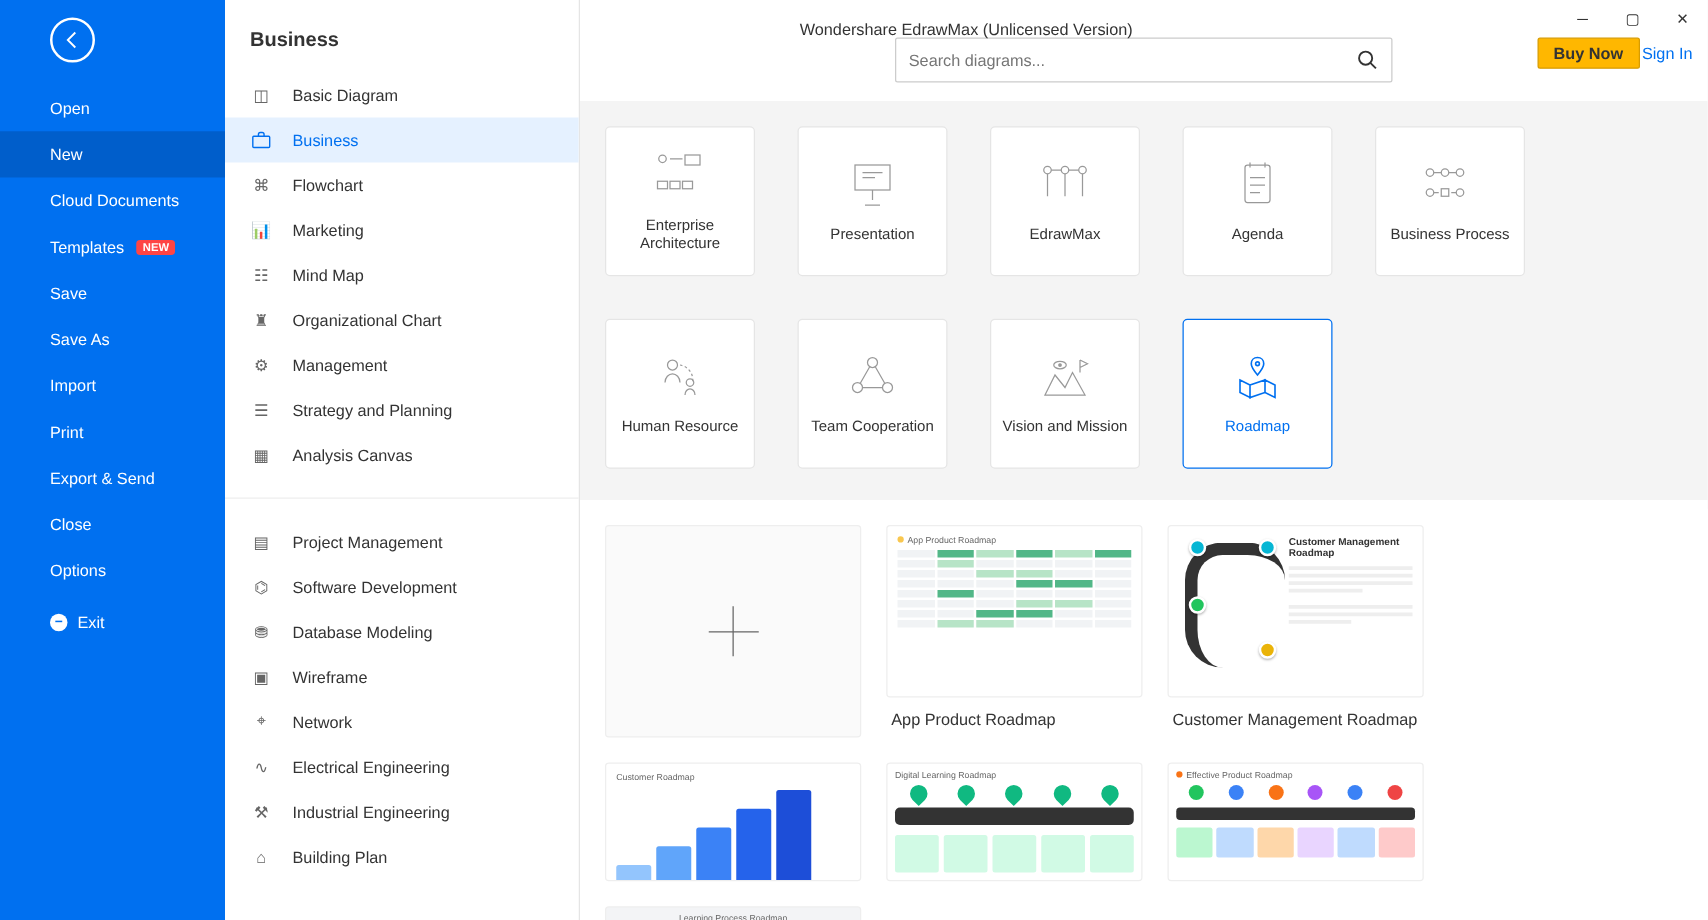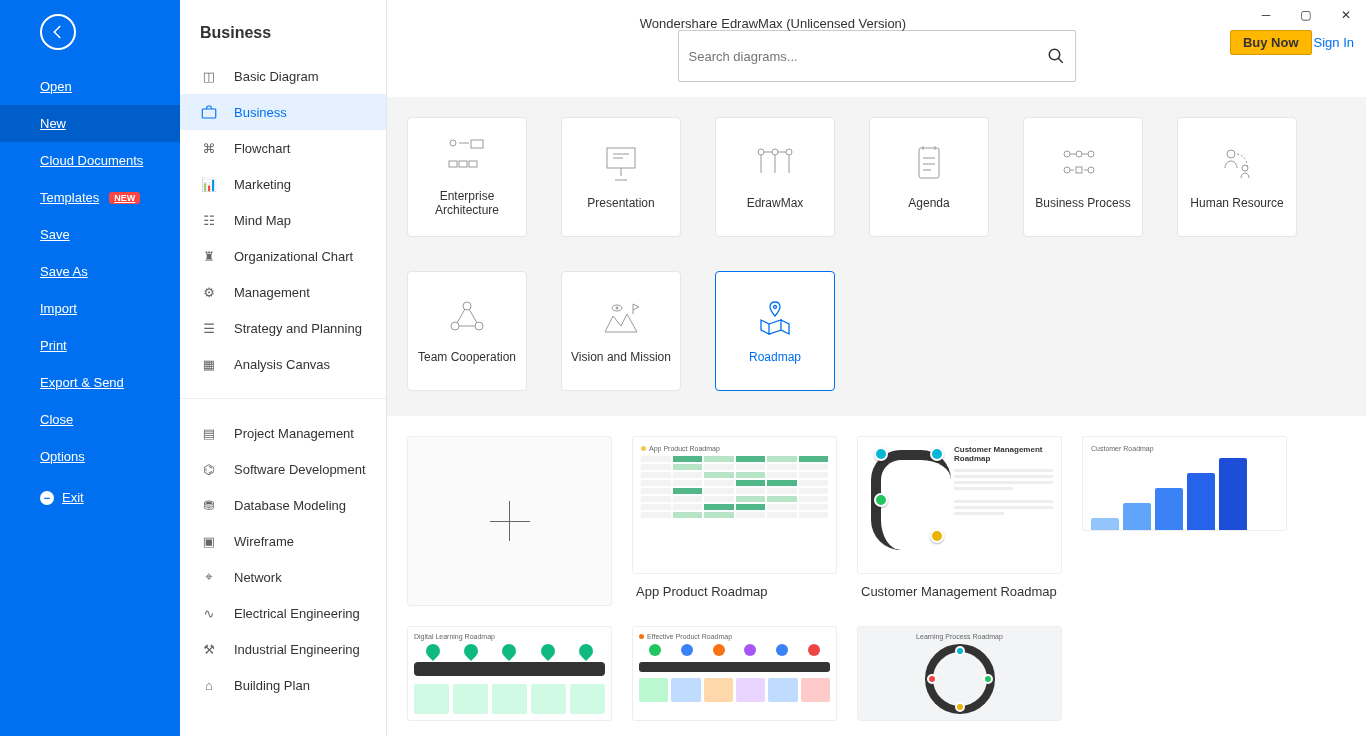--- a/index.html
+++ b/index.html
@@ -12,37 +12,37 @@
 .win-controls { position: absolute; right: 0; top: 0; display: flex; gap: 0; }
 .win-btn { width: 40px; height: 30px; display: flex; align-items: center; justify-content: center; cursor: pointer; font-size: 12px; color: #333; }
 
 .topright { position: absolute; top: 30px; right: 12px; display: flex; align-items: center; gap: 2px; }
 .buy-btn { background: #ffb700; border: 1px solid #d89c00; padding: 4px 12px; font-size: 13px; font-weight: 600; color: #333; cursor: pointer; border-radius: 2px; }
 .signin { color: #0070f0; font-size: 13px; cursor: pointer; }
 
 .sidebar-left { width: 180px; background: #0070f0; color: #fff; display: flex; flex-direction: column; padding-top: 14px; }
 .back-btn { width: 36px; height: 36px; border: 2px solid #fff; border-radius: 50%; margin-left: 40px; margin-bottom: 18px; display: flex; align-items: center; justify-content: center; cursor: pointer; }
 .back-btn svg { width: 18px; height: 18px; }
-.nav-item { padding: 11px 20px 11px 40px; font-size: 13px; cursor: pointer; display: flex; align-items: center; gap: 10px; text-decoration: underline; }
+.nav-item { padding: 11px 20px 11px 40px; font-size: 13px; cursor: pointer; display: flex; align-items: center; gap: 10px; }
 .nav-item.active { background: #005ecb; }
 .nav-item .badge { background: #ff4444; color: #fff; font-size: 9px; padding: 1px 5px; border-radius: 3px; font-weight: 700; }
 .nav-item-exit { margin-top: 4px; display: flex; align-items: center; gap: 8px; }
 .nav-item-exit .icon { width: 14px; height: 14px; background: #fff; border-radius: 50%; display: inline-flex; align-items: center; justify-content: center; color: #0070f0; font-size: 11px; font-weight: 700; }
 
-.panel-categories { width: 207px; background: #fff; border-right: 1px solid #e5e5e5; display: flex; flex-direction: column; overflow-y: auto; }
+.panel-categories { width: 284px; background: #fff; border-right: 1px solid #e5e5e5; display: flex; flex-direction: column; overflow-y: auto; }
 .panel-title { font-size: 16px; font-weight: 700; color: #333; padding: 24px 20px 16px; }
 .cat-item { display: flex; align-items: center; gap: 16px; padding: 9px 20px; font-size: 13px; color: #333; cursor: pointer; }
 .cat-item.selected { background: #e5f1ff; color: #0070f0; }
 .cat-item .cat-icon { width: 18px; height: 18px; display: flex; align-items: center; justify-content: center; color: #666; }
 .cat-item.selected .cat-icon { color: #0070f0; }
 .cat-divider { height: 1px; background: #eee; margin: 16px 0; }
 
 .main { flex: 1; background: #f4f4f4; display: flex; flex-direction: column; overflow-y: auto; }
 .search-wrap { background: #fff; padding: 30px 0 15px; display: flex; justify-content: center; }
-.search-box { width: 398px; height: 52px; border: 1px solid #ccc; border-radius: 2px; display: flex; align-items: center; padding: 0 10px; }
+.search-box { width: 398px; height: 36px; border: 1px solid #ccc; border-radius: 2px; display: flex; align-items: center; padding: 0 10px; }
 .search-input { flex: 1; border: none; outline: none; font-size: 13px; color: #666; }
 .search-icon { width: 18px; height: 18px; }
 
 .tiles-section { background: #f4f4f4; padding: 20px 20px 25px; display: flex; flex-wrap: wrap; gap: 34px; }
 .tile { width: 120px; height: 120px; background: #fff; border: 1px solid #e5e5e5; border-radius: 4px; display: flex; flex-direction: column; align-items: center; justify-content: center; gap: 14px; cursor: pointer; }
 .tile.selected { border: 1px solid #0070f0; }
 .tile-icon { width: 44px; height: 38px; display: flex; align-items: center; justify-content: center; color: #999; }
 .tile.selected .tile-icon { color: #0070f0; }
 .tile-label { font-size: 12px; color: #333; text-align: center; }
 .tile.selected .tile-label { color: #0070f0; }

